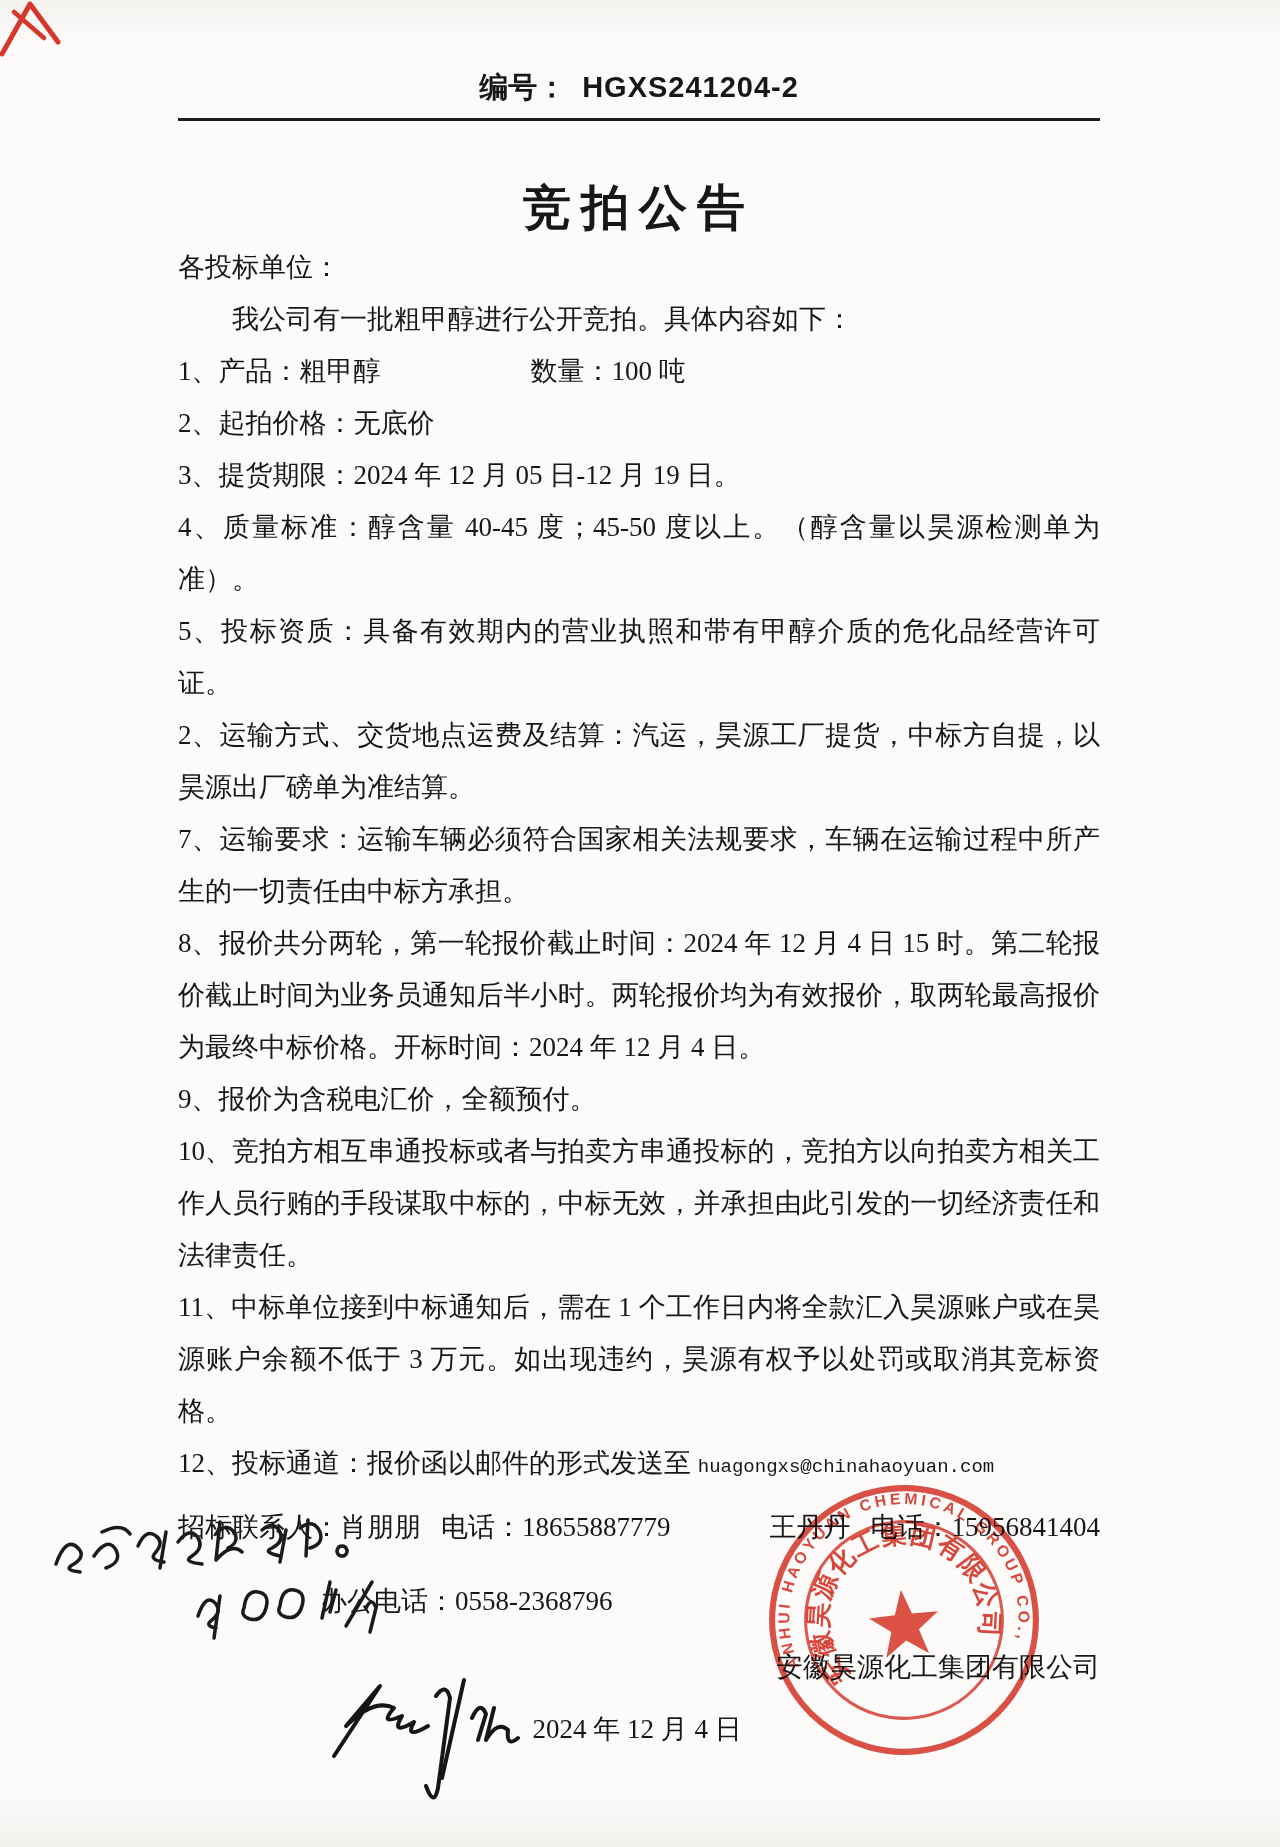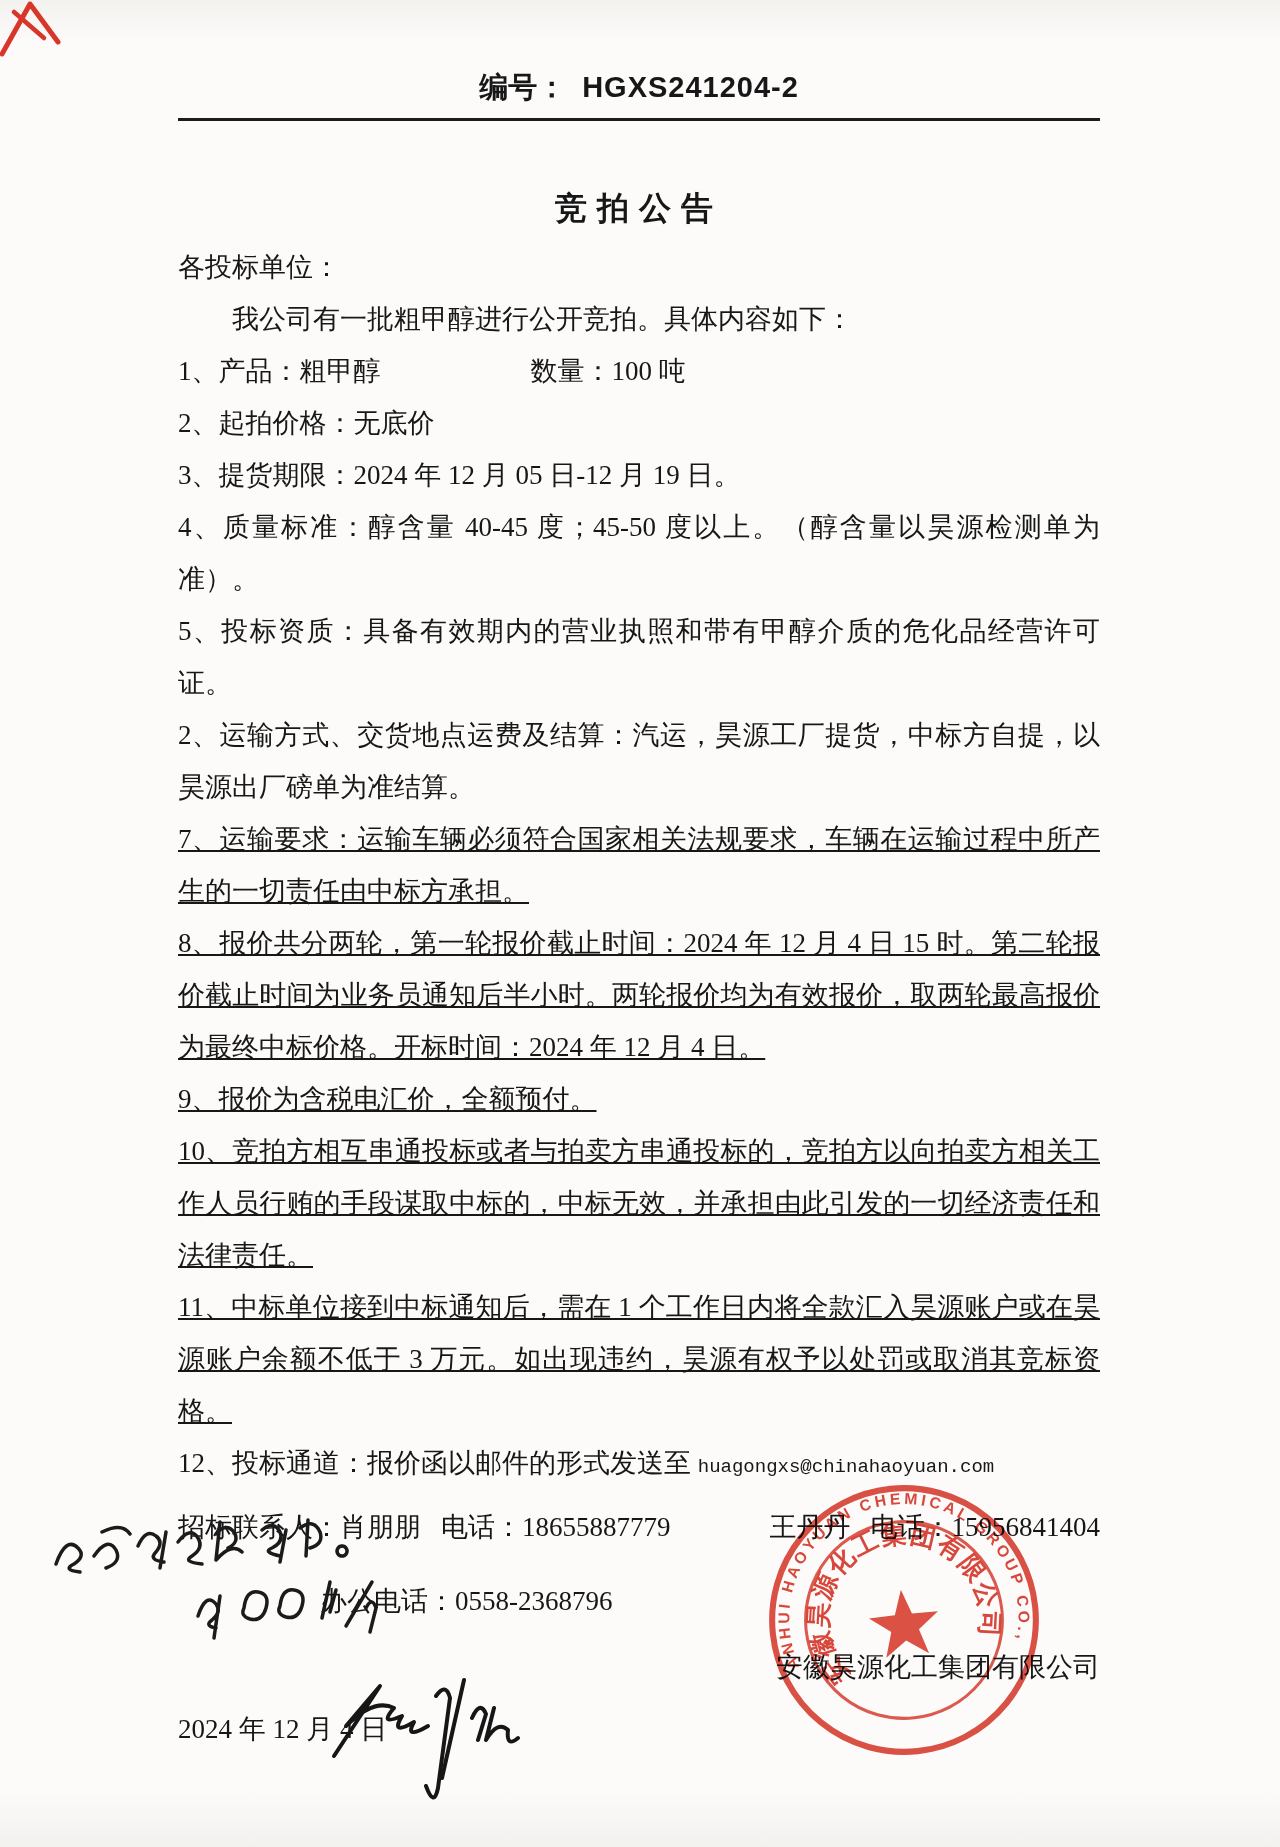--- a/index.html
+++ b/index.html
@@ -15,34 +15,34 @@
   .content{padding:0 180px 0 178px;}
   .doc-number{
     display:flex;justify-content:center;align-items:baseline;gap:16px;
     padding-top:66px;font-size:29px;line-height:42px;font-weight:bold;
     font-family:"Liberation Sans","DejaVu Sans",sans-serif;
   }
   .doc-number .code{letter-spacing:1px;}
   .header-rule{border:none;border-top:3px solid #1c1c1c;margin:10px 0 0 0;}
   .title{
     margin:54px 0 0;text-align:center;
-    font-size:32px;line-height:66px;font-weight:bold;letter-spacing:10px;
+    font-size:48px;line-height:66px;font-weight:bold;letter-spacing:10px;
   }
   p.doc{font-size:27px;line-height:52px;margin:0;text-align:justify;}
   .salutation{margin-top:22px;text-align:left;}
   .intro{text-indent:54px;text-align:left;}
-  .mt{margin-top:16px;text-decoration:underline;}
+  .mt{margin-top:16px;}
   .mt-sm{margin-top:8px;}
   .gap150{display:inline-block;width:150px;}
   .email{font-family:"Liberation Mono","DejaVu Sans Mono",monospace;font-size:19px;}
   .contacts{display:flex;justify-content:space-between;margin-top:8px;font-size:27px;line-height:52px;}
   .contact-pair{display:inline-flex;gap:20px;}
   .office{margin-top:22px;margin-left:142px;font-size:27px;line-height:52px;}
   .sign-company{margin-top:14px;text-align:right;font-size:27px;line-height:52px;}
-  .sign-date{margin-top:10px;text-align:left;font-size:27px;line-height:52px;padding-right:4px;}
+  .sign-date{margin-top:10px;text-align:center;font-size:27px;line-height:52px;padding-right:4px;}
   .seal{
     position:absolute;left:762px;top:1478px;width:284px;height:284px;
     mix-blend-mode:multiply;opacity:.92;transform:rotate(-6deg);
   }
   .corner-mark{position:absolute;left:-4px;top:-4px;}
   .hand-note{position:absolute;left:46px;top:1516px;}
   .hand-sign{position:absolute;left:316px;top:1658px;}
   .ink{stroke:#1b1b1b;stroke-width:3.5;fill:none;stroke-linecap:round;stroke-linejoin:round;}
   .ink-heavy{stroke:#161616;stroke-width:4;fill:none;stroke-linecap:round;stroke-linejoin:round;}
 </style>

